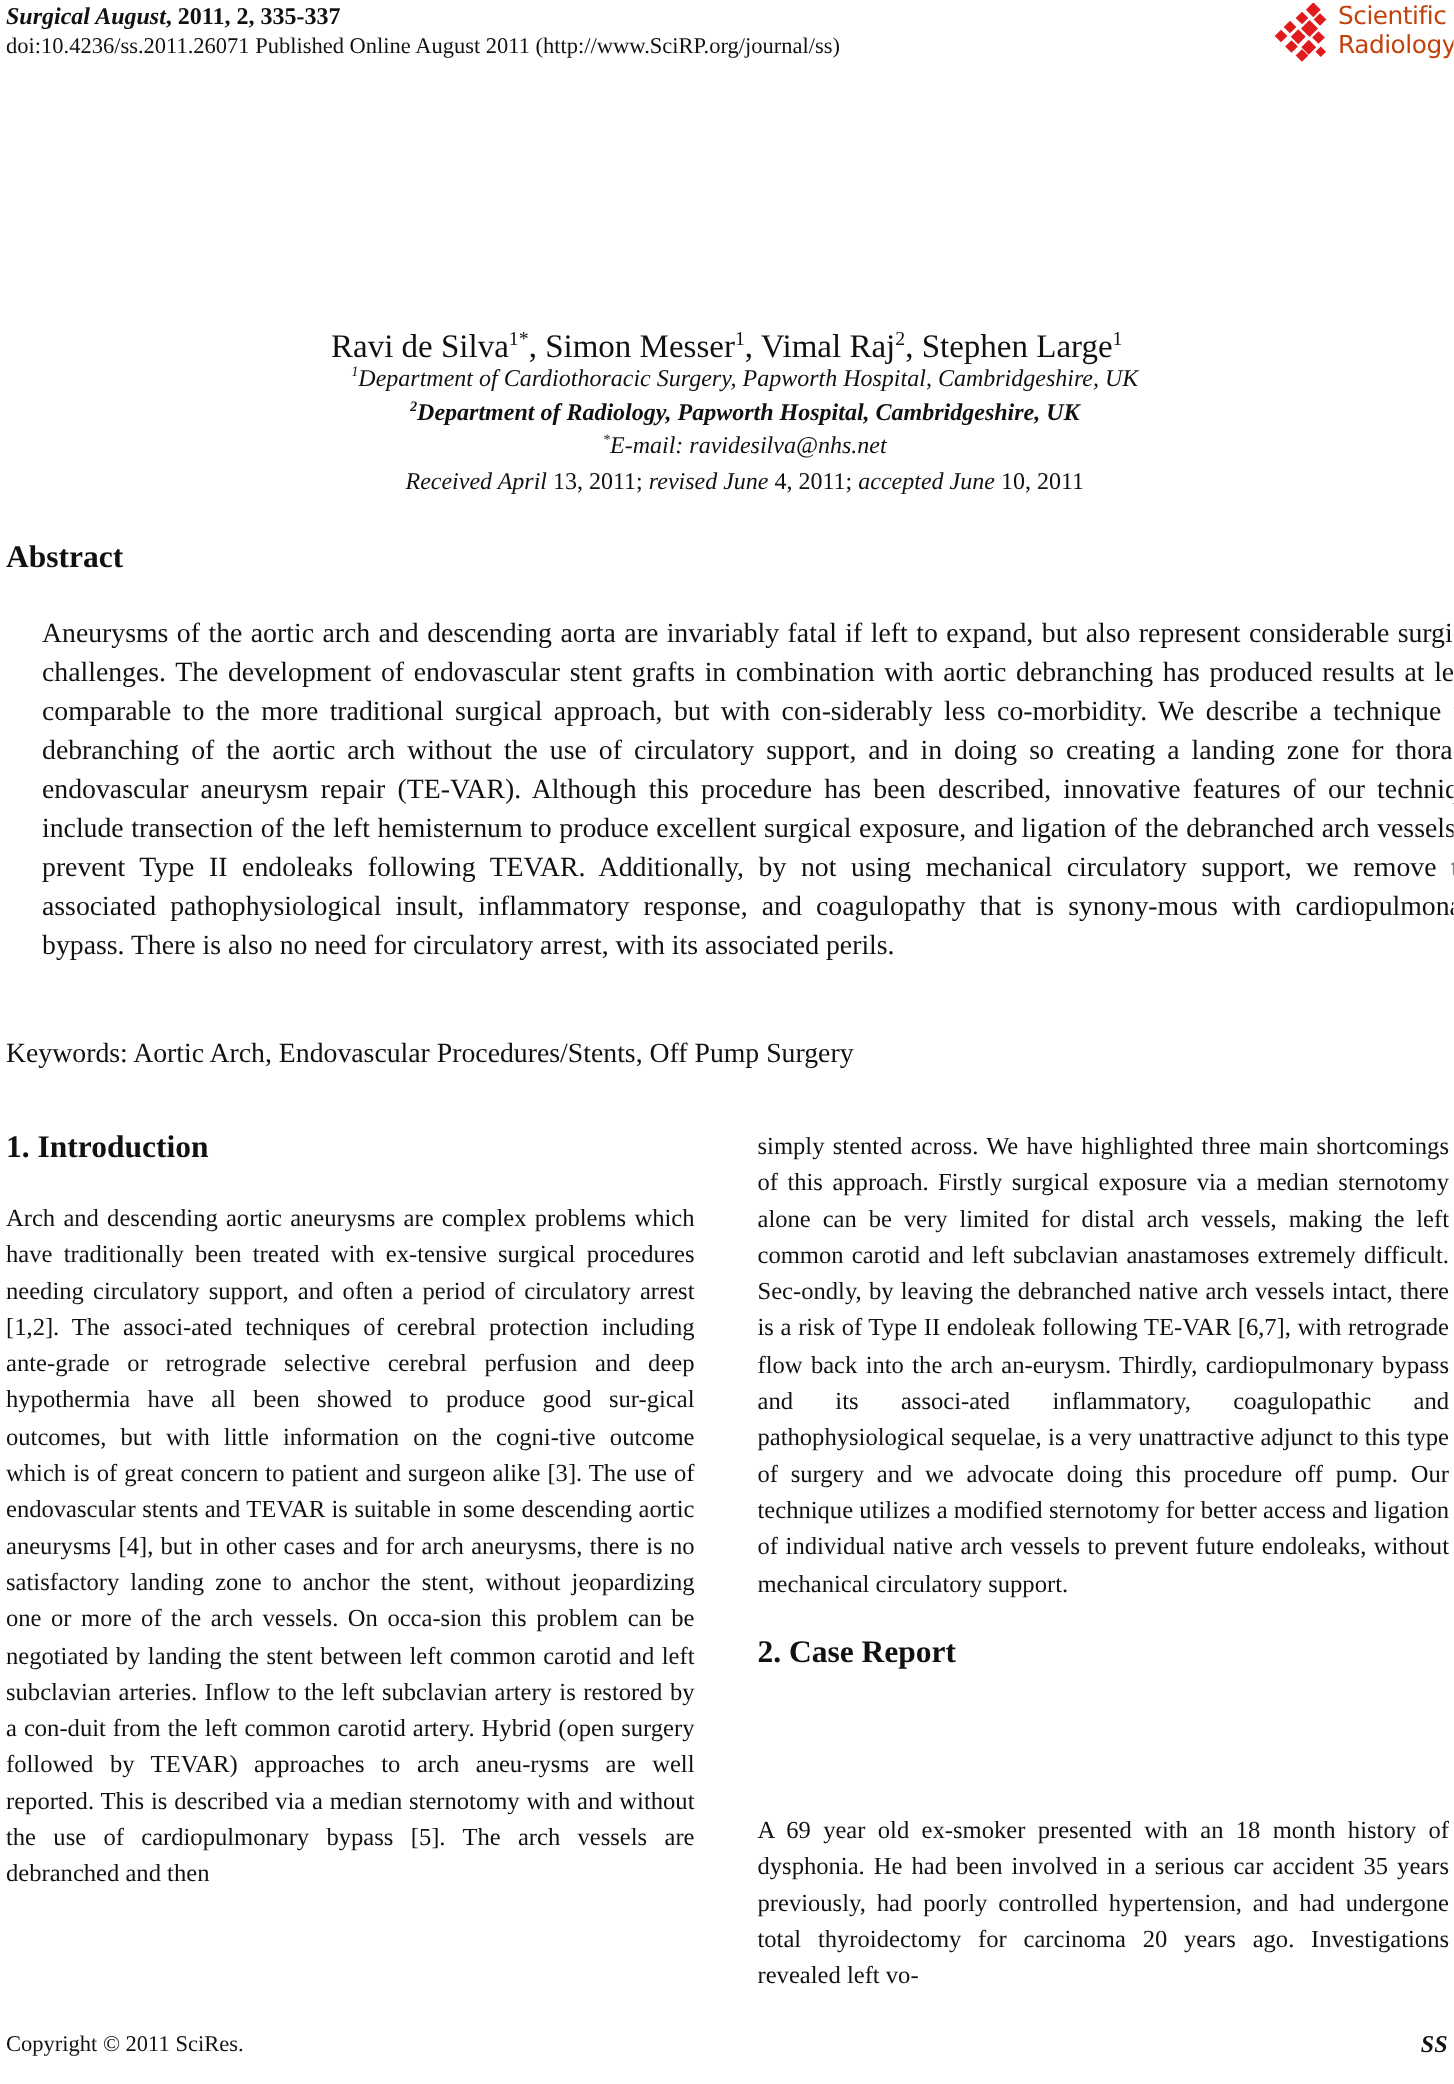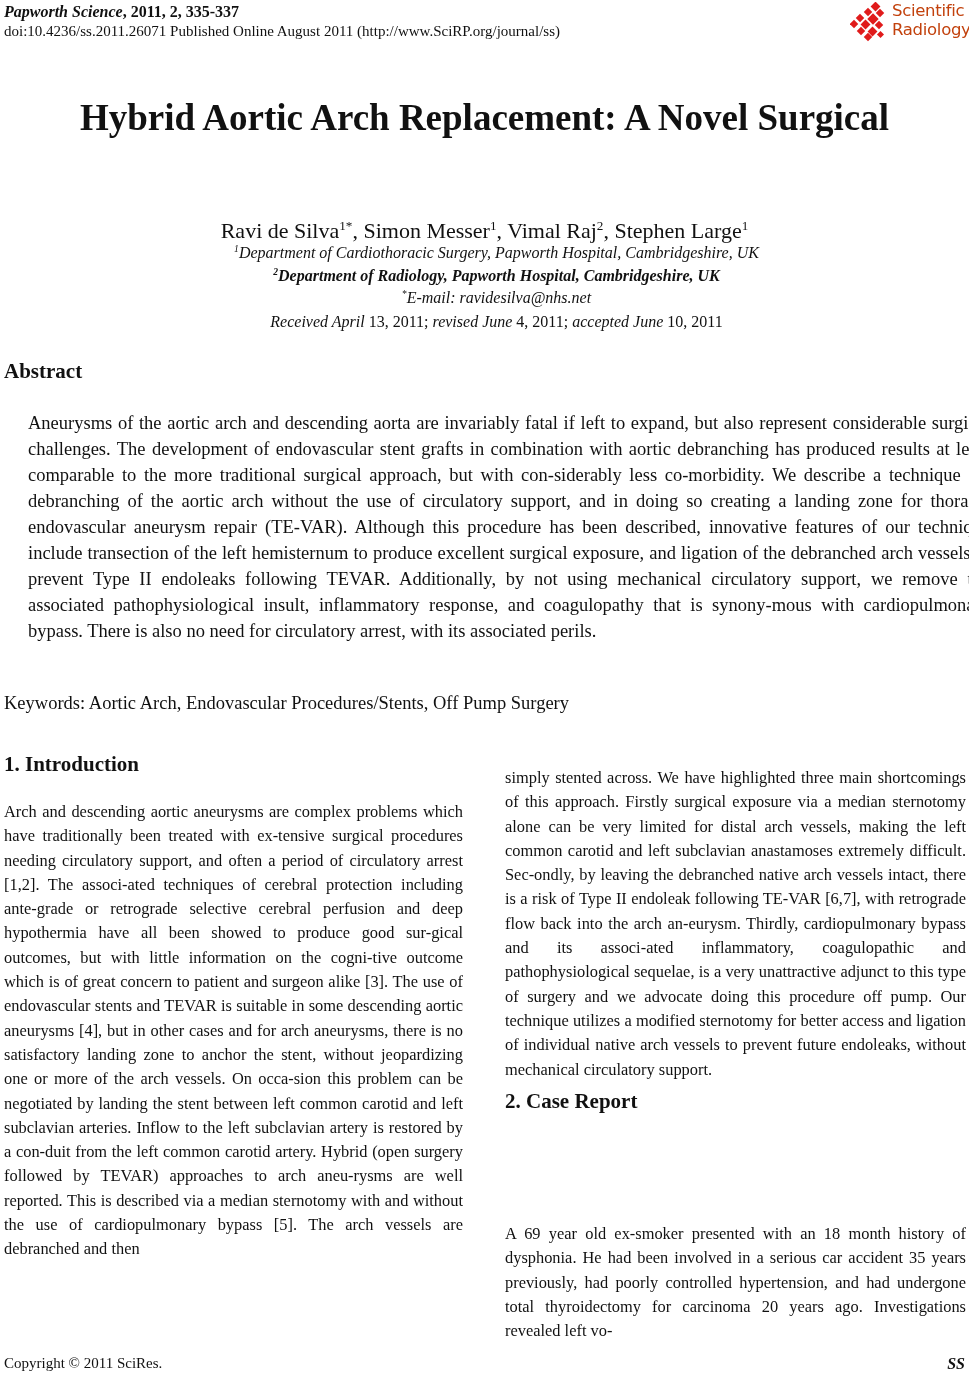--- a/index.html
+++ b/index.html
@@ -16,28 +16,28 @@
   .aff { left: 12px; width: 969px; text-align: center; font-size: 16px; font-style: italic; line-height: 22px; }
   .aff span.n { font-style: normal; }
   sup { font-size: 60%; line-height: 0; vertical-align: super; }
   .abstract-h { left: 4px; top: 359px; font-size: 21px; font-weight: bold; }
   .abstract { left: 4px; width: 962px; top: 410px; font-size: 18.5px; line-height: 26px; text-align: justify; margin-left: 24px; }
   .keywords { left: 4px; top: 690px; font-size: 18.5px; line-height: 26px; white-space: nowrap; }
   .keywords b { font-weight: normal; }
   .sec-h { font-size: 21px; font-weight: bold; line-height: 26px; }
   .col { font-size: 16.4px; line-height: 24.3px; text-align: justify; }
   .col-left { left: 4px; width: 459px; }
-  .col-right { left: 505px; width: 461px; margin-top: 14px; }
+  .col-right { left: 505px; width: 461px; }
   .footer-left { left: 4px; top: 1355px; font-size: 15px; }
   .footer-right { right: 4px; top: 1355px; font-size: 16px; font-weight: bold; font-style: italic; }
 </style>
 </head>
 <body>
 
-<div class="abs hdr-journal"><i>Papworth Science</i><span>, 2011, 2, 335-337</span></div>
+<div class="abs hdr-journal"><i>Surgical August</i><span>, 2011, 2, 335-337</span></div>
 <div class="abs hdr-doi">doi:10.4236/ss.2011.26071 Published Online August 2011 (http://www.SciRP.org/journal/ss)</div>
 
 <div class="abs logo">
   <svg class="logo-mark" viewBox="0 0 38 40">
     <g fill="#e01b1b">
       <rect x="22" y="1" width="7" height="7" transform="rotate(45 25.5 4.5)"></rect>
       <rect x="15" y="7" width="6" height="6" transform="rotate(45 18 10)"></rect>
       <rect x="27" y="8" width="6" height="6" transform="rotate(45 30 11)"></rect>
       <rect x="7" y="13" width="6" height="6" transform="rotate(45 10 16)"></rect>
       <rect x="19" y="13" width="8" height="8" transform="rotate(45 23 17)"></rect>
@@ -50,21 +50,20 @@
       <rect x="28" y="30" width="5" height="5" transform="rotate(45 30.5 32.5)"></rect>
     </g>
   </svg>
   <div class="logo-text">
     <div>Scientific</div>
     <div>Radiology</div>
   </div>
 </div>
 
 <div class="abs title">
-  <div>Hybrid Aortic Arch Replacement: A Novel Surgical</div>
 </div>
 
 <div class="abs authors">
   <span><span>Ravi de Silva</span><sup>1*</sup><span>, </span></span><span><span>Simon Messer</span><sup>1</sup><span>, </span></span><span><span>Vimal Raj</span><sup>2</sup><span>, </span></span><span><span>Stephen Large</span><sup>1</sup></span>
 </div>
 
 <div class="abs aff" style="top:242px;"><sup class="n">1</sup><span>Department of Cardiothoracic Surgery, Papworth Hospital, Cambridgeshire, UK</span></div>
 <div class="abs aff" style="top:265px;font-weight:bold;"><sup class="n">2</sup><span>Department of Radiology, Papworth Hospital, Cambridgeshire, UK</span></div>
 <div class="abs aff" style="top:287px;"><sup class="n">*</sup><span>E-mail</span><span>: ravidesilva@nhs.net</span></div>
 <div class="abs aff" style="top:311px;"><span>Received April</span><span class="n" style="font-style:normal"> 13, 2011; </span><span>revised June</span><span style="font-style:normal"> 4, 2011; </span><span>accepted June</span><span style="font-style:normal"> 10, 2011</span></div>

